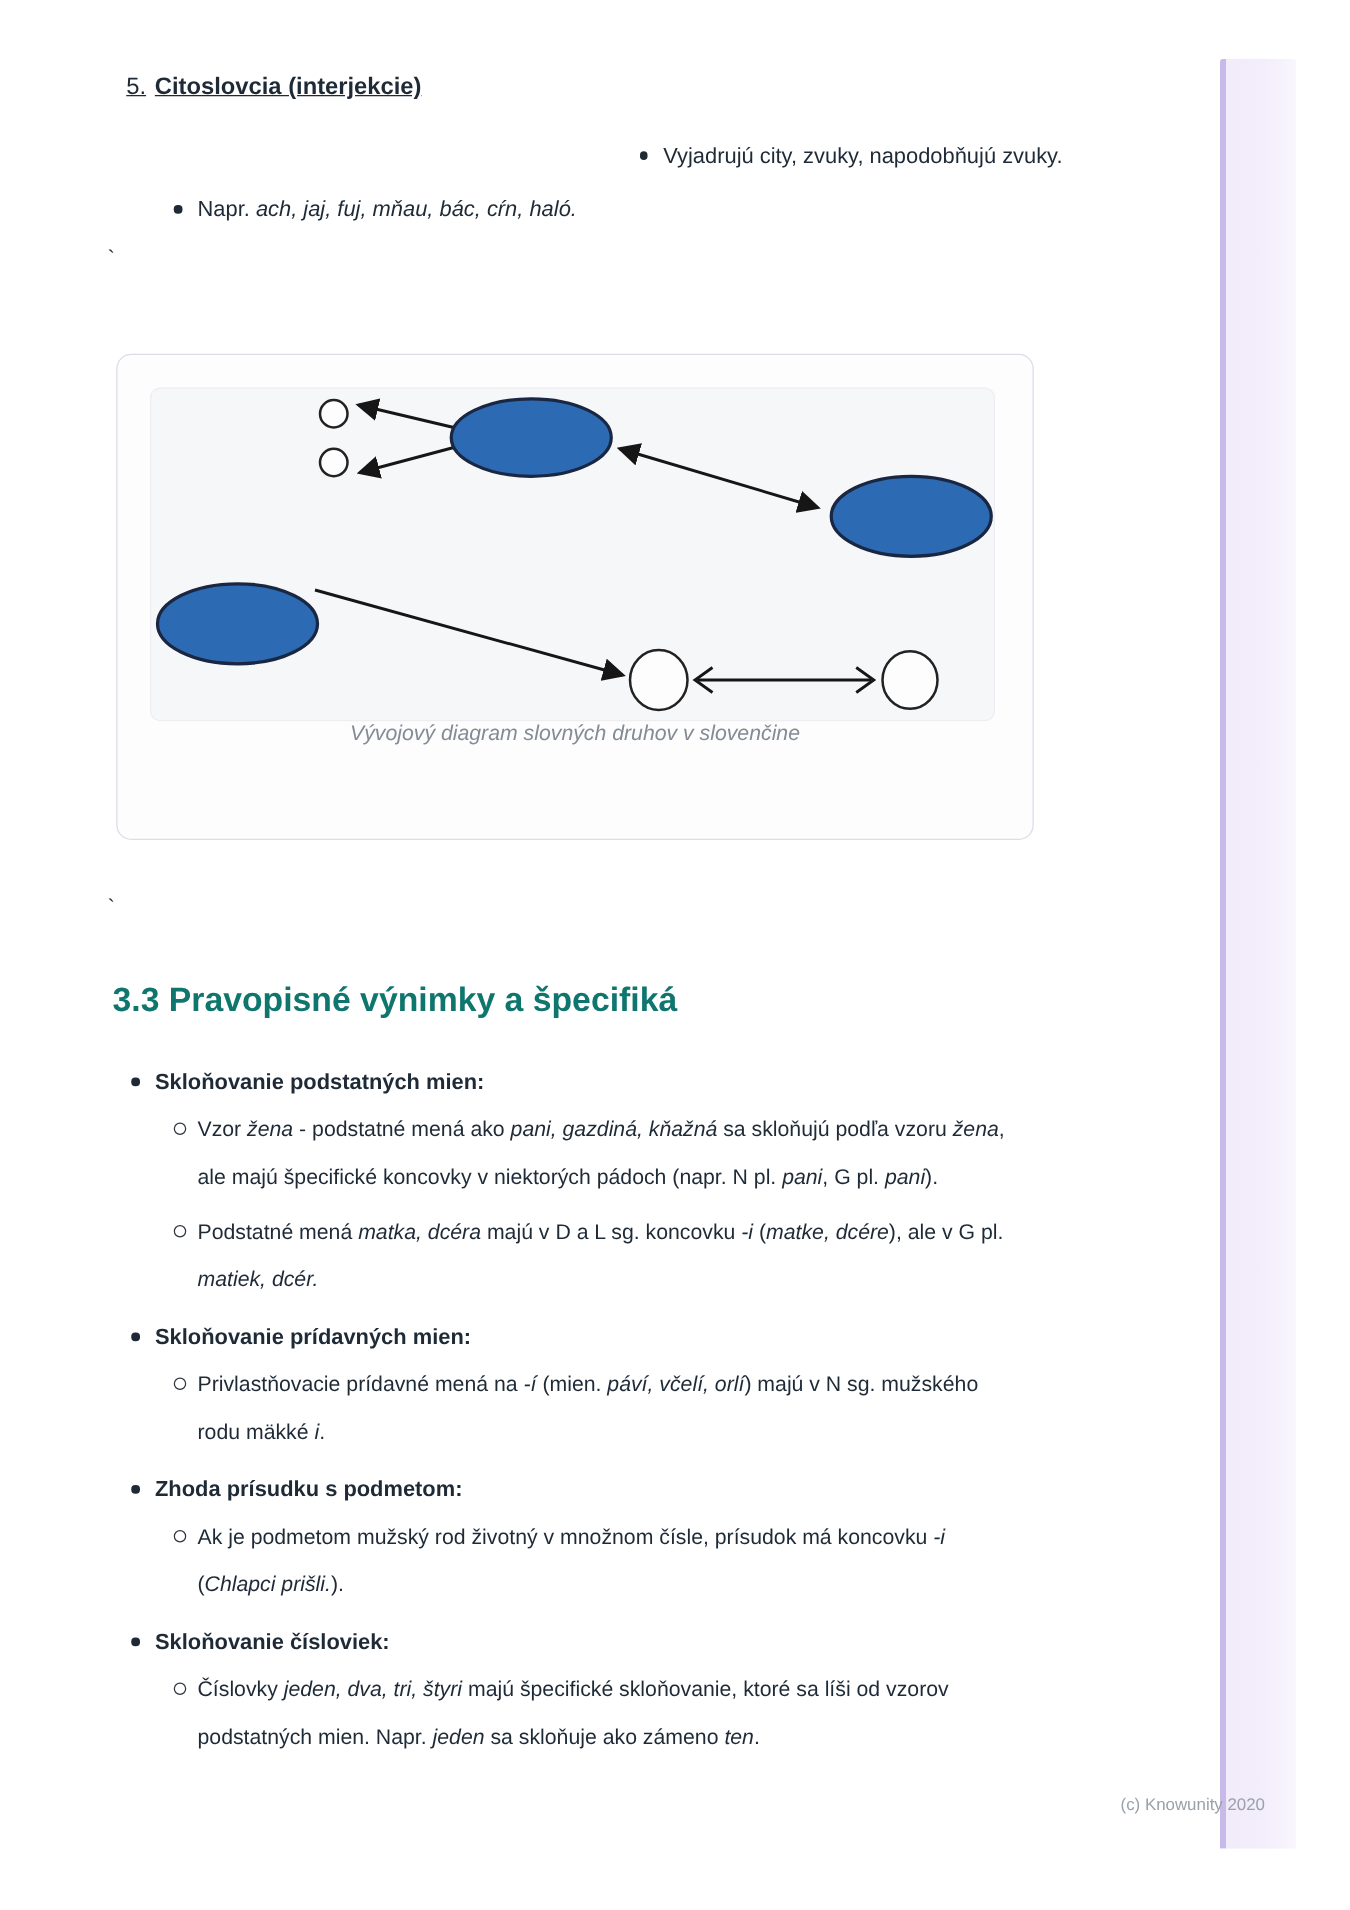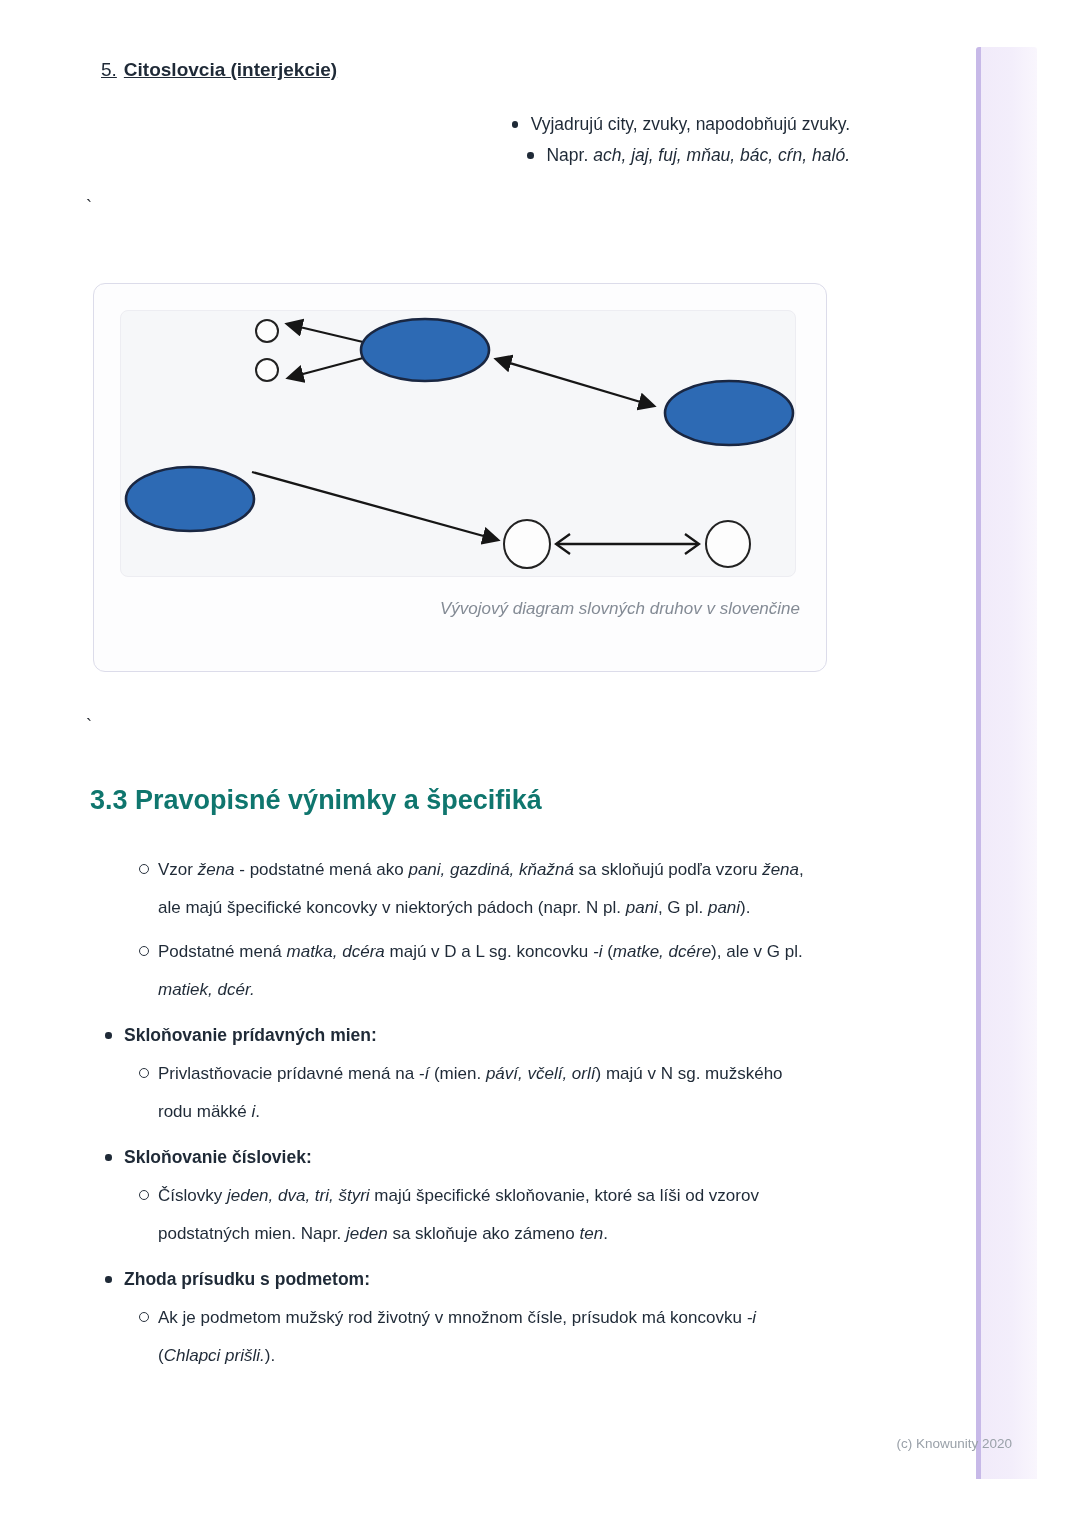--- a/index.html
+++ b/index.html
@@ -11,33 +11,33 @@
   .abs{position:absolute;}
   
   #item5{left:101px;top:57px;font-size:19px;line-height:26px;text-decoration:underline;}
   #item5 .num{font-weight:400;margin-right:7px;}
   #item5 .ttl{font-weight:700;}
   
   .intro-li{left:90px;width:760px;display:flex;font-size:17.5px;line-height:26px;}
   .intro-li .dot{width:19px;margin-left:49px;flex:0 0 auto;position:relative;}
   .intro-li .dot::before{content:"";position:absolute;left:0;top:10px;width:6.5px;height:6.5px;border-radius:50%;background:#1f2a37;}
   #introb1{top:111px;justify-content:flex-end;}
-  #introb2{top:142px;justify-content:flex-end;}
+  #introb2{top:154px;}
   em{font-style:italic;}
   
   .tick{left:86px;font-size:18px;color:#2b2f36;line-height:18px;}
   #tick1{top:198px;}
   #tick2{top:717px;}
   
   #figure{left:93px;top:283px;width:734px;height:389px;background:#fdfdfe;
     border:1px solid #dcdcea;border-radius:12px;box-sizing:border-box;padding:26px;}
   #figpanel{width:676px;height:267px;background:#f6f7f9;border:1px solid #ededf2;
     border-radius:8px;box-sizing:border-box;overflow:hidden;}
   #figpanel svg{display:block;}
-  #figcaption{margin-top:22px;text-align:right;font-size:17px;font-style:italic;color:#848b95;}
+  #figcaption{text-align:center;font-size:17px;font-style:italic;color:#848b95;}
   
   #h2{left:90px;top:782px;font-size:27px;font-weight:700;line-height:36px;}
   
   #mainlist{left:90px;top:845px;width:748px;padding-top:6px;}
   .group{margin-bottom:12px;}
   .g-title{display:flex;font-size:17.5px;line-height:28px;font-weight:700;margin-bottom:6px;}
   .g-title .dot{width:19px;margin-left:15px;flex:0 0 auto;position:relative;}
   .g-title .dot::before{content:"";position:absolute;left:0;top:11px;width:6.5px;height:6.5px;border-radius:50%;background:#1f2a37;}
   .sub{display:flex;font-size:17px;line-height:38px;margin-bottom:6px;}
   .sub .ring{width:19px;margin-left:49px;flex:0 0 auto;position:relative;}
@@ -105,20 +105,24 @@
     <div id="figcaption">Vývojový diagram slovných druhov v slovenčine</div>
   </div>
 
   <span id="tick2" class="abs tick">`</span>
 
   <div id="h2" class="abs" style="color: #0f766e;">3.3 Pravopisné výnimky a špecifiká</div>
 
   <div id="mainlist" class="abs">
 
     <div class="group">
+      <div class="g-title">
+        <span class="dot"></span>
+        <span>Skloňovanie podstatných mien:</span>
+      </div>
       <div class="sub">
         <span class="ring"></span>
         <span class="txt"><span>Vzor </span><em>žena</em><span> - podstatné mená ako </span><em>pani, gazdiná, kňažná</em><span> sa skloňujú podľa vzoru </span><em>žena</em><span>, ale majú špecifické koncovky v niektorých pádoch (napr. N pl. </span><em>pani</em><span>, G pl. </span><em>pani</em><span>).</span></span>
       </div>
       <div class="sub">
         <span class="ring"></span>
         <span class="txt"><span>Podstatné mená </span><em>matka, dcéra</em><span> majú v D a L sg. koncovku </span><em>-i</em><span> (</span><em>matke, dcére</em><span>), ale v G pl. </span><em>matiek, dcér.</em></span>
       </div>
     </div>
 
@@ -129,36 +133,36 @@
       </div>
       <div class="sub">
         <span class="ring"></span>
         <span class="txt"><span>Privlastňovacie prídavné mená na </span><em>-í</em><span> (mien. </span><em>páví, včelí, orlí</em><span>) majú v N sg. mužského rodu mäkké </span><em>i</em><span>.</span></span>
       </div>
     </div>
 
     <div class="group">
       <div class="g-title">
         <span class="dot"></span>
-        <span>Skloňovanie čísloviek:</span>
+        <span>Zhoda prísudku s podmetom:</span>
       </div>
       <div class="sub">
         <span class="ring"></span>
-        <span class="txt"><span>Číslovky </span><em>jeden, dva, tri, štyri</em><span> majú špecifické skloňovanie, ktoré sa líši od vzorov podstatných mien. Napr. </span><em>jeden</em><span> sa skloňuje ako zámeno </span><em>ten</em><span>.</span></span>
+        <span class="txt"><span>Ak je podmetom mužský rod životný v množnom čísle, prísudok má koncovku </span><em>-i</em><span> (</span><em>Chlapci prišli.</em><span>).</span></span>
       </div>
     </div>
 
     <div class="group">
       <div class="g-title">
         <span class="dot"></span>
-        <span>Zhoda prísudku s podmetom:</span>
+        <span>Skloňovanie čísloviek:</span>
       </div>
       <div class="sub">
         <span class="ring"></span>
-        <span class="txt"><span>Ak je podmetom mužský rod životný v množnom čísle, prísudok má koncovku </span><em>-i</em><span> (</span><em>Chlapci prišli.</em><span>).</span></span>
+        <span class="txt"><span>Číslovky </span><em>jeden, dva, tri, štyri</em><span> majú špecifické skloňovanie, ktoré sa líši od vzorov podstatných mien. Napr. </span><em>jeden</em><span> sa skloňuje ako zámeno </span><em>ten</em><span>.</span></span>
       </div>
     </div>
 
   </div>
 
   <div id="footer" class="abs">(c) Knowunity 2020</div>
 
 </div>
 
 </body></html>

